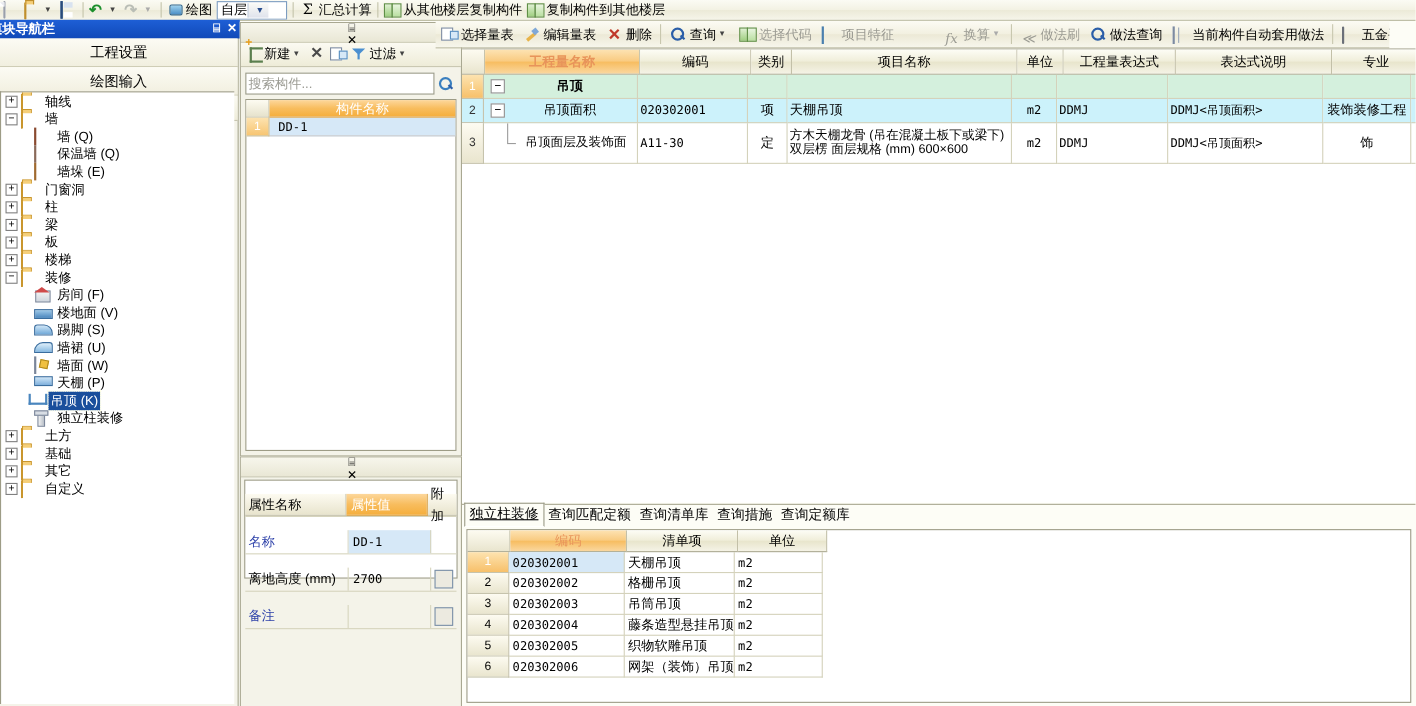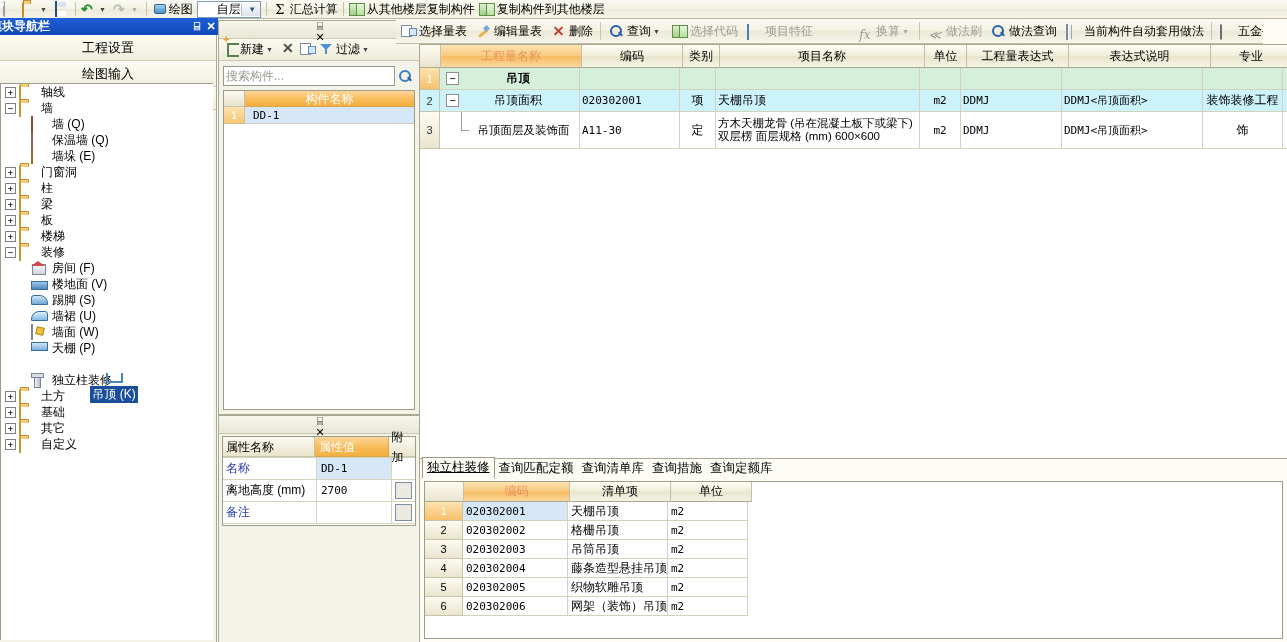--- a/index.html
+++ b/index.html
@@ -22,21 +22,21 @@
     display: flex; align-items: center; overflow: hidden;
   }
   .tb-item { display: flex; align-items: center; height: 18px; padding: 0 2px; white-space: nowrap; }
   .tb-sep { width: 1px; height: 14px; background: #c3c3aa; margin: 0 3px; flex: 0 0 auto;}
   .tb-label { font-size: 12px; margin-left: 2px; }
   .tb-caret { font-size: 7px; color: #444; margin: 0 3px 0 2px; }
   .tb-caret.dim { color: #aaa; }
   .tbicon { width: 16px; height: 15px; display:inline-block; position: relative; flex:0 0 auto;}
   .combo {
     width: 62px; height: 15px; background: #fff; border: 1px solid #7d9dc0;
-    display: flex; align-items: center; justify-content: flex-end;
+    display: flex; align-items: center; justify-content: flex-start;
     font-size: 12px; margin: 0 2px;
   }
   .combo span { padding-left: 3px; }
   .combo .cbtn {
     width: 15px; height: 13px; background: linear-gradient(to bottom,#fafaf6,#dfe3ec);
     border-left: 1px solid #b9c5d6; display:flex; align-items:center; justify-content:center;
     color:#2b4f8e; font-size: 8px;
   }
   .dimtxt { color: #9b9b93; }
 
@@ -155,21 +155,21 @@
 
   
   #propedit {
     position: absolute; left: 218px; top: 415px; width: 200px; height: 227px;
     background: #f4f3e9; border: 1px solid #a9a892;
   }
   #proptable {
     position: absolute; left: 3px; top: 20px; right: 3px; height: 88px;
     background: #fff; border: 1px solid #9d9c86;
   }
-  .pt-row { display: flex; height: 21px; border-bottom: 1px solid #d6d4bd; }
+  .pt-row { display: flex; height: 21px; border-bottom: 1px solid #d6d4bd; margin-top: 12px; }
   .pt-row .pc0 { width: 90px; border-right: 1px solid #d6d4bd; padding-left: 3px; line-height: 21px; font-size: 12px;}
   .pt-row .pc1 { width: 70px; border-right: 1px solid #d6d4bd; padding-left: 4px; line-height: 21px;
                  font-family: "DejaVu Sans Mono", monospace; font-size: 11px;}
   .pt-row .pc2 { flex: 1 1 auto; display: flex; align-items: center; justify-content: center; }
   .pt-head { height: 20px; }
   .pt-head .pc0 {
     width: 90px; background: linear-gradient(to bottom,#fdfbf1,#e8e4cd);
     border-right: 1px solid #c6c3ac; border-bottom: 1px solid #c6c3ac;
     line-height: 20px; padding-left: 3px; font-size: 12px;
   }
@@ -510,21 +510,21 @@
         <div class="tnode" style="padding-left: 20px;">
           <div class="dots"></div>
           <span class="ticon"><span class="ic-wallface" style="margin: 1px 0px 0px 1px;"></span></span>
           <span class="tlabel">墙面 (W)</span>
         </div>
         <div class="tnode" style="padding-left: 20px;">
           <div class="dots"></div>
           <span class="ticon"><span class="ic-ceil" style="margin: 1px 0px 0px 1px;"></span></span>
           <span class="tlabel">天棚 (P)</span>
         </div>
-        <div class="tnode selected" style="padding-left: 14px; flex-direction: column;">
+        <div class="tnode selected" style="padding-left: 14px;">
           <div class="dots"></div>
           <span class="ticon"><span class="ic-susp" style="margin: 1px 0px 0px 1px;"></span></span>
           <span class="tlabel">吊顶 (K)</span>
         </div>
         <div class="tnode" style="padding-left: 20px;">
           <div class="dots"></div>
           <span class="ticon"><span class="ic-col" style="margin: 1px 0px 0px 1px;"></span></span>
           <span class="tlabel">独立柱装修</span>
         </div>
         <div class="tnode" style="padding-left: 4px;">
@@ -680,21 +680,21 @@
       <div class="stb-sep"></div>
       <div class="stb">
         <span class="tbicon"><span class="ico-print" style="margin: 4px 0px 0px 1px;"></span></span>
         <span>五金手册</span>
       </div>
     </div>
 
   <div id="maingrid">
     <div class="mg-head" id="maingrid-head">
         <div class="cell idx"></div>
-        <div class="cell accent" style="width: 140px; flex: 0 0 140px;">工程量名称</div>
+        <div class="cell accent" style="width: 140px; flex: 0 0 140px; font-weight: bold;">工程量名称</div>
         <div class="cell" style="width: 100px; flex: 0 0 100px;">编码</div>
         <div class="cell" style="width: 36px; flex: 0 0 36px;">类别</div>
         <div class="cell" style="width: 204px; flex: 0 0 204px;">项目名称</div>
         <div class="cell" style="width: 41px; flex: 0 0 41px;">单位</div>
         <div class="cell" style="width: 101px; flex: 0 0 101px;">工程量表达式</div>
         <div class="cell" style="width: 141px; flex: 0 0 141px;">表达式说明</div>
         <div class="cell" style="width: 80px; flex: 0 0 80px;">专业</div>
       </div>
     <div id="maingrid-body">
         <div class="mg-row grp">

